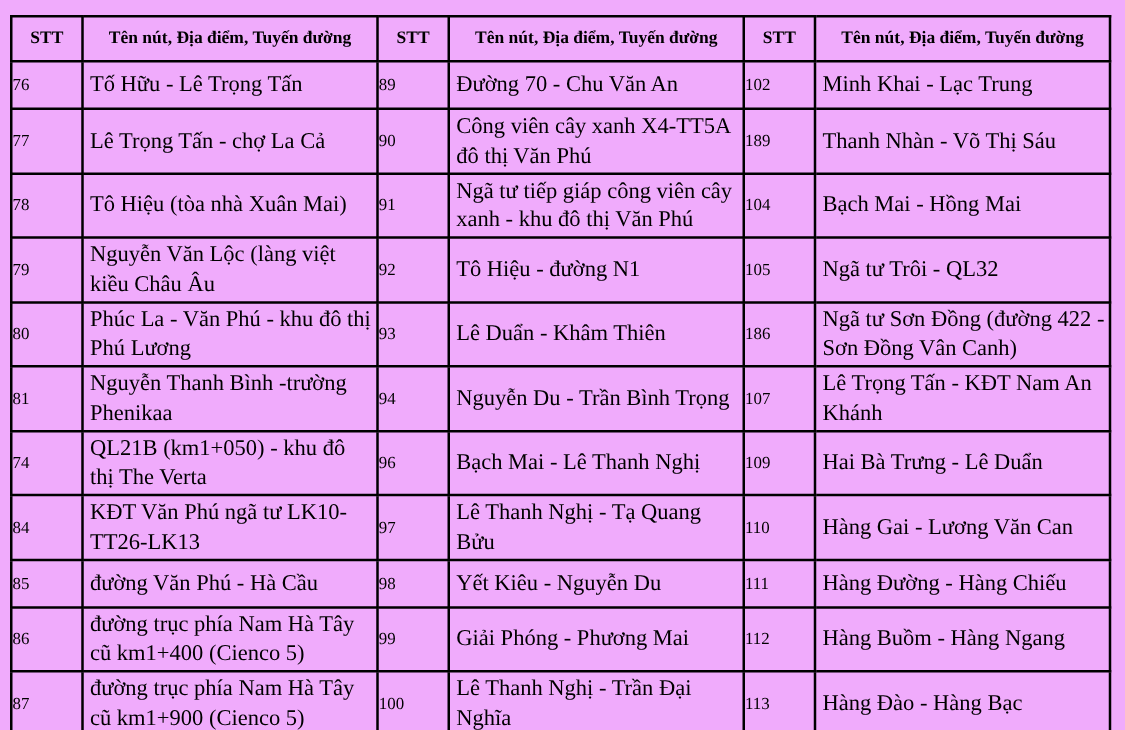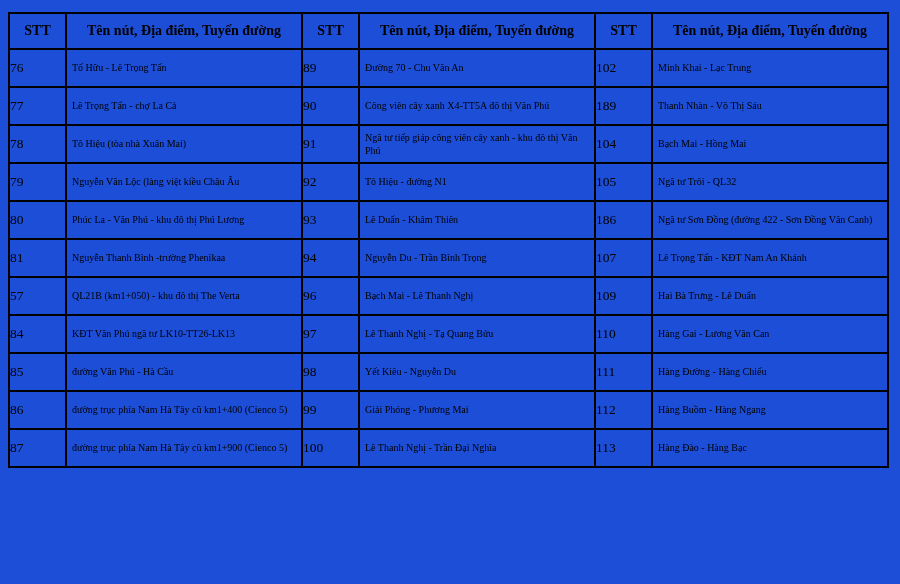--- a/index.html
+++ b/index.html
@@ -4,21 +4,21 @@
 <style>
   html, body {
     margin: 0;
     padding: 0;
     background: #ffffff;
   }
   .page {
     position: relative;
     width: 900px;
     height: 584px;
-    background: #1d4ed8;
+    background: #f0abfc;
     color: #000000;
     font-family: "Liberation Serif", serif;
     overflow: hidden;
   }
   table.grid {
     position: absolute;
     left: 8px;
     top: 12px;
     width: 878px;
     border-collapse: collapse;
@@ -37,21 +37,21 @@
     font-weight: bold;
     text-align: center;
     padding: 0 2px;
   }
   .grid tr.data-row { height: 38px; }
   .grid td.c-stt {
     font-size: 13.5px;
     padding: 0;
   }
   .grid td.c-name {
-    font-size: 10px;
+    font-size: 18px;
     line-height: 1.32;
     padding: 1px 2px 1px 5px;
     text-align: left;
     border-radius: 17px;
   }
 </style>
 </head>
 <body>
 
 <div class="page">
@@ -117,21 +117,21 @@
         </tr>
         <tr class="data-row">
           <td class="c-stt">81</td>
           <td class="c-name">Nguyễn Thanh Bình -trường Phenikaa</td>
           <td class="c-stt">94</td>
           <td class="c-name">Nguyễn Du - Trần Bình Trọng</td>
           <td class="c-stt">107</td>
           <td class="c-name">Lê Trọng Tấn - KĐT Nam An Khánh</td>
         </tr>
         <tr class="data-row">
-          <td class="c-stt">57</td>
+          <td class="c-stt">74</td>
           <td class="c-name">QL21B (km1+050) - khu đô thị The Verta</td>
           <td class="c-stt">96</td>
           <td class="c-name">Bạch Mai - Lê Thanh Nghị</td>
           <td class="c-stt">109</td>
           <td class="c-name">Hai Bà Trưng - Lê Duẩn</td>
         </tr>
         <tr class="data-row">
           <td class="c-stt">84</td>
           <td class="c-name">KĐT Văn Phú ngã tư LK10-TT26-LK13</td>
           <td class="c-stt">97</td>

